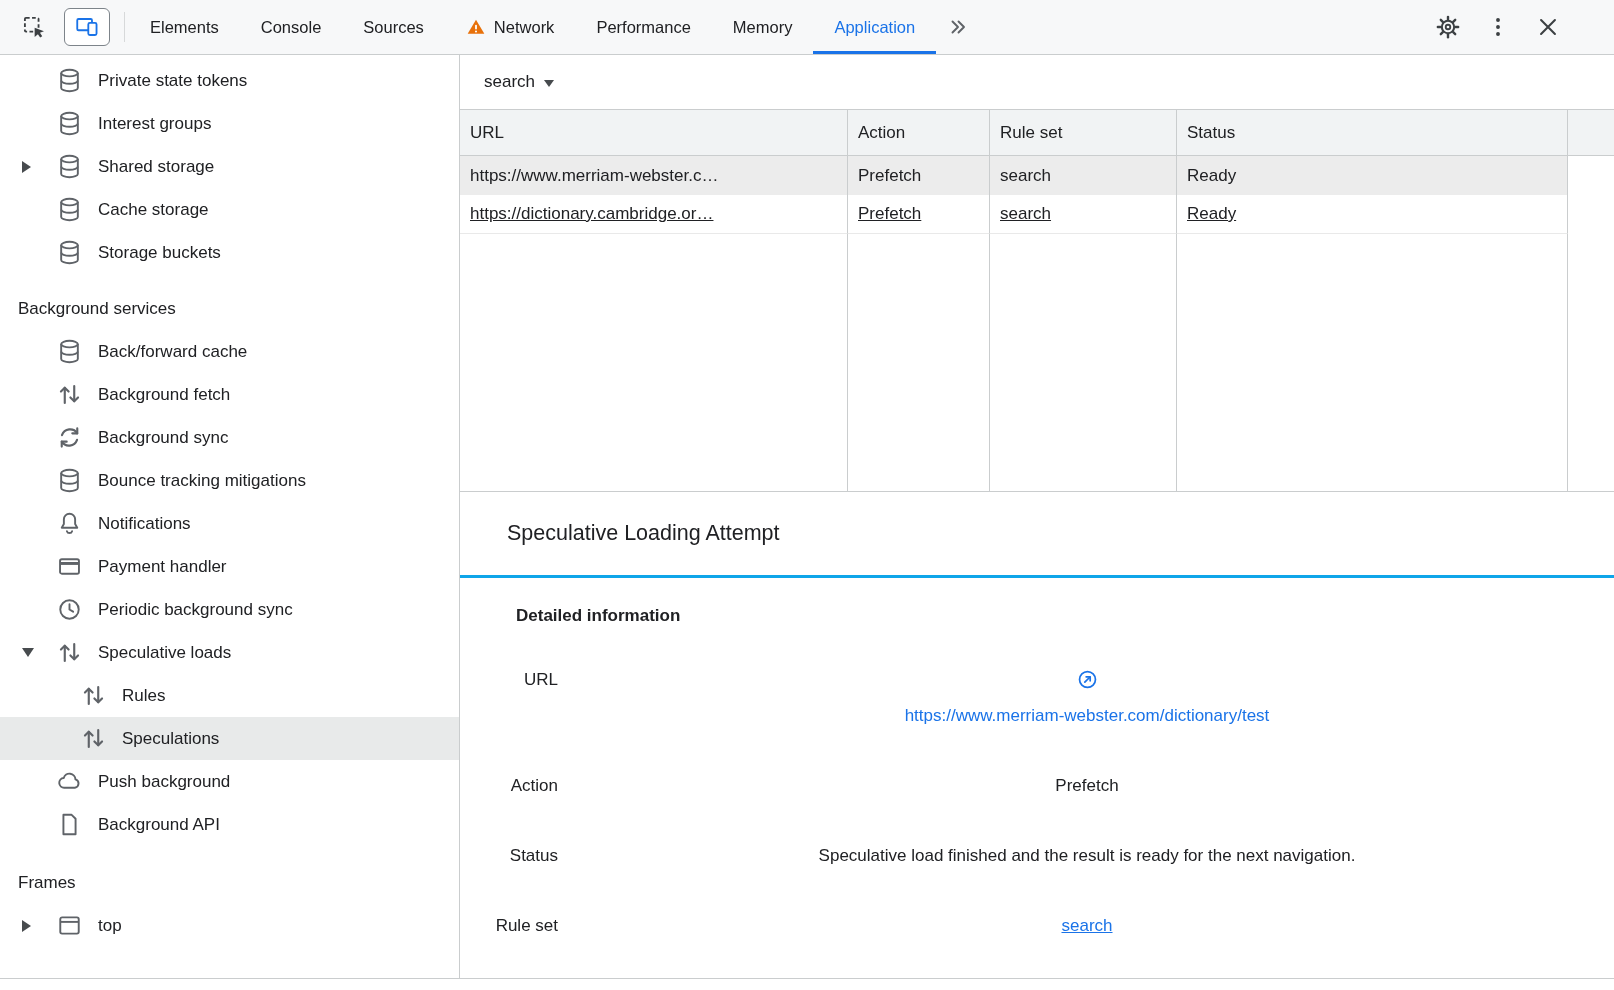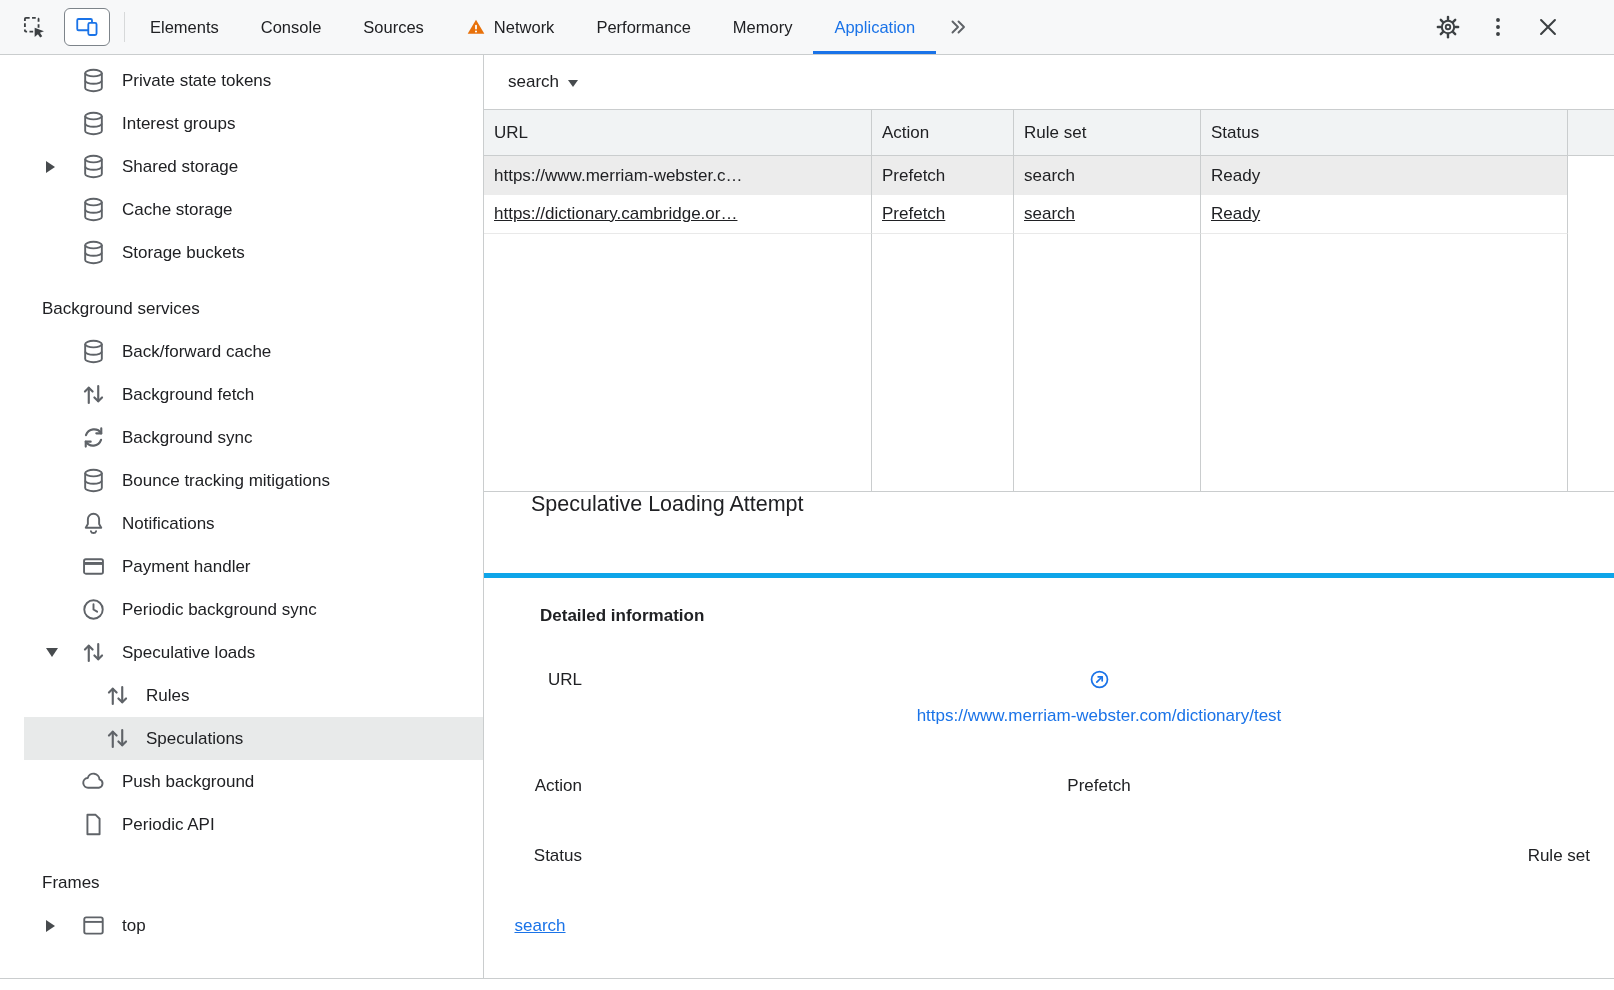--- a/index.html
+++ b/index.html
@@ -17,21 +17,21 @@
   .device-btn { border: 1.5px solid #7d848a; color: #1a73e8; background: #fff; width: 46px; }
   .v-div { width: 1px; height: 30px; background: #d7d9da; margin: 0 4px; align-self: center; }
   .tabs { display: flex; align-items: stretch; }
   .tab { position: relative; display: flex; align-items: center; gap: 8px; padding: 0 21px; font-size: 16.5px; color: #202124; cursor: default; }
   .tab.active { color: #1a73e8; }
   .tab.active::after { content: ""; position: absolute; left: 0; right: 0; bottom: 0; height: 3px; background: #1a73e8; }
   .more-tabs { display: flex; align-items: center; padding: 0 10px; color: #5f6368; }
   .tb-right { margin-left: auto; display: flex; align-items: center; gap: 10px; padding-right: 46px; color: #5f6368; }
 
   
-  .content { flex: 1; display: flex; min-height: 0; margin-left: 24px; }
+  .content { flex: 1; display: flex; min-height: 0; }
   .bottom-strip { flex: 0 0 12px; border-top: 1px solid #cacdce; background: #fff; }
 
   
   .sidebar { flex: 0 0 460px; border-right: 1px solid #cacdce; padding-top: 4px; overflow: hidden; background: #fff; }
   .side-item { display: flex; align-items: center; height: 43px; padding-left: 14px; white-space: nowrap; }
   .side-item.sub { padding-left: 38px; }
   .side-item.selected { background: #e8eaea; }
   .arrow-slot { flex: 0 0 42px; display: flex; align-items: center; padding-left: 8px; }
   .tri-r { width: 0; height: 0; border-left: 9px solid #474b4e; border-top: 6px solid transparent; border-bottom: 6px solid transparent; }
   .tri-d { width: 0; height: 0; border-top: 9px solid #474b4e; border-left: 6px solid transparent; border-right: 6px solid transparent; }
@@ -47,21 +47,21 @@
 
   .spec-table { flex: 0 0 383px; display: grid; grid-template-columns: 388px 142px 187px 1fr 46px; grid-template-rows: 46px 39px 39px 1fr; border-top: 1px solid #cacdce; border-bottom: 1px solid #cacdce; }
   .cell { display: flex; align-items: center; padding: 0 10px; border-right: 1px solid #cacdce; overflow: hidden; white-space: nowrap; font-size: 17px; }
   .cell.h { background: #f1f3f4; border-bottom: 1px solid #cacdce; }
   .cell.gutter { border-right: none; padding: 0; }
   .cell.h.gutter { background: #f1f3f4; }
   .cell.sel { background: #ececec; }
   .cell.b2 { border-bottom: 1px solid #e9e9e9; text-decoration: underline; }
   .cell.filler { border-bottom: none; }
 
-  .attempt-bar { flex: 0 0 86px; display: flex; align-items: flex-start; padding-left: 47px; font-size: 21.5px; border-bottom: 5px solid #0ea5e9; }
+  .attempt-bar { flex: 0 0 86px; display: flex; align-items: center; padding-left: 47px; font-size: 21.5px; border-bottom: 3px solid #0ea5e9; }
 
   .details { flex: 1; padding: 28px 24px 0 14px; overflow: hidden; }
   .details-heading { font-weight: 700; font-size: 17px; margin: 0 0 42px 42px; }
   .detail-grid { display: grid; grid-template-columns: 84px 1fr; column-gap: 26px; row-gap: 46px; font-size: 17px; }
   .d-label { text-align: right; line-height: 24px; }
   .d-value { line-height: 24px; display: flex; align-items: center; flex-direction: column; }
   .url-row { gap: 13px; }
   .link { color: #1a73e8; text-decoration: none; cursor: pointer; }
   .link.underline { text-decoration: underline; }
   .reveal-ic { width: 23px; height: 23px; color: #1a73e8; flex: 0 0 23px; }
@@ -368,21 +368,21 @@
         <svg class="side-ic">
             <use href="#i-cloud"></use>
           </svg>
         <span class="side-label">Push background</span>
       </div>
       <div class="side-item">
         <span class="arrow-slot"></span>
         <svg class="side-ic">
             <use href="#i-doc"></use>
           </svg>
-        <span class="side-label">Periodic API</span>
+        <span class="side-label">Background API</span>
       </div>
 
       <div class="side-header">Frames</div>
 
       <div class="side-item">
         <span class="arrow-slot">
             <span class="tri-r"></span>
           </span>
         <svg class="side-ic">
             <use href="#i-frame"></use>
@@ -462,20 +462,21 @@
             <svg class="reveal-ic">
                 <use href="#i-reveal"></use>
               </svg>
             <a class="link">https://www.merriam-webster.com/dictionary/test</a>
           </div>
 
           <div class="d-label">Action</div>
           <div class="d-value">Prefetch</div>
 
           <div class="d-label">Status</div>
+          <div class="d-value">Speculative load finished and the result is ready for the next navigation.</div>
 
           <div class="d-label">Rule set</div>
           <div class="d-value">
             <a class="link underline">search</a>
           </div>
 
         </div>
       </div>
 
     </div>

